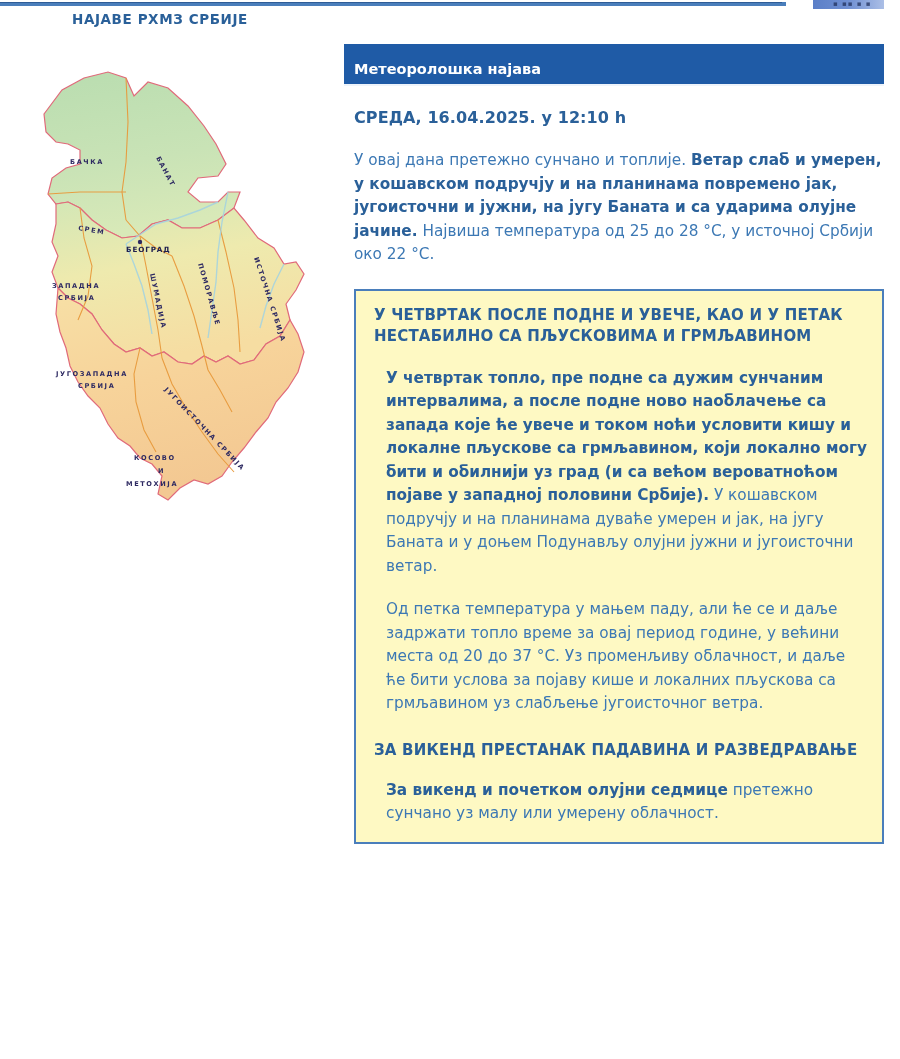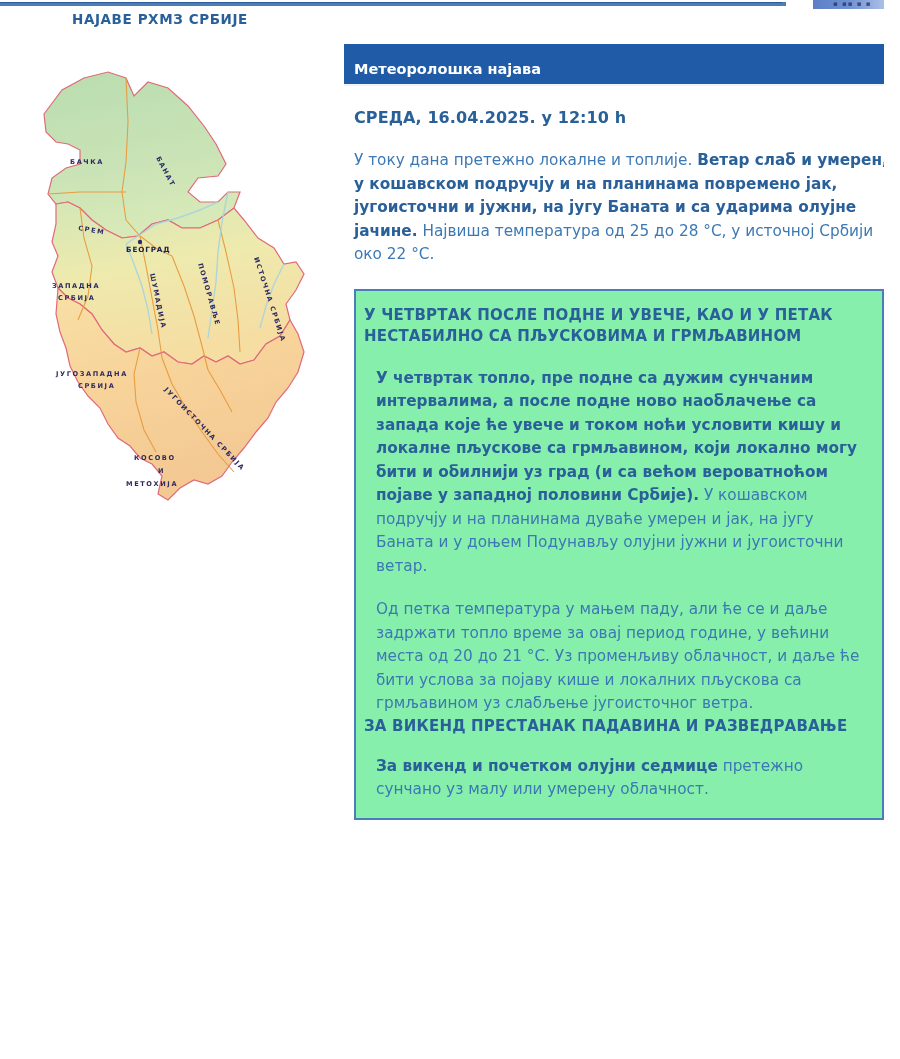--- a/index.html
+++ b/index.html
@@ -130,41 +130,41 @@
     color: #3c78b4;
     margin: 22px 0 0 10px;
     width: 535px;
   }
   p.para b, p.para strong { color: #2a6099; font-weight: bold; }
 
   
   .framed {
     margin: 22px 0 0 10px;
     border: 2px solid #4a7ebb;
-    padding: 14px 14px 16px 8px;
+    padding: 14px 14px 16px 18px;
     width: 530px;
     box-sizing: border-box;
-    background: #86efac;
+    background: #fef9c3;
   }
   .framed h3 {
     font-size: 15px;
     line-height: 21px;
     font-weight: bold;
     color: #2a6099;
     margin: 0;
     letter-spacing: 0.2px;
   }
   .framed p {
     font-size: 15.3px;
     line-height: 23.5px;
     color: #3c78b4;
     margin: 20px 0 0 12px;
   }
   .framed p b { color: #2a6099; font-weight: bold; }
-  .framed h3.second { }
+  .framed h3.second { margin-top: 24px; }
   .framed p.lead-bold { margin-top: 18px; }
 
   .clip-edge {
     position: absolute;
     top: 0;
     left: 884px;
     width: 16px;
     height: 1059px;
     background: #ffffff;
   }
@@ -269,30 +269,30 @@
 </div>
 
 <div class="bulletin">
 
   <div class="bulletin-banner">Метеоролошка најава</div>
 
   <div class="bulletin-body">
 
     <div class="bulletin-date">СРЕДА, 16.04.2025. у 12:10 h</div>
 
-    <p class="para"><span>У току дана претежно локалне и топлије. </span><b>Ветар слаб и умерен, у кошавском подручју и на планинама повремено јак, југоисточни и јужни, на југу Баната и са ударима олујне јачине.</b><span> Највиша температура од 25 до 28 °C, у источној Србији око 22 °C.</span></p>
+    <p class="para"><span>У овај дана претежно сунчано и топлије. </span><b>Ветар слаб и умерен, у кошавском подручју и на планинама повремено јак, југоисточни и јужни, на југу Баната и са ударима олујне јачине.</b><span> Највиша температура од 25 до 28 °C, у источној Србији око 22 °C.</span></p>
 
 
     <div class="framed">
 
       <h3>У ЧЕТВРТАК ПОСЛЕ ПОДНЕ И УВЕЧЕ, КАО И У ПЕТАК НЕСТАБИЛНО СА ПЉУСКОВИМА И ГРМЉАВИНОМ</h3>
 
       <p><b>У четвртак топло, пре подне са дужим сунчаним интервалима, а после подне ново наоблачење са запада које ће увече и током ноћи условити кишу и локалне пљускове са грмљавином, који локално могу бити и обилнији уз град (и са већом вероватноћом појаве у западној половини Србије).</b><span> У кошавском подручју и на планинама дуваће умерен и јак, на југу Баната и у доњем Подунављу олујни јужни и југоисточни ветар.</span></p>
 
-      <p>Од петка температура у мањем паду, али ће се и даље задржати топло време за овај период године, у већини места од 20 до 21 °C. Уз променљиву облачност, и даље ће бити услова за појаву кише и локалних пљускова са грмљавином уз слабљење југоисточног ветра.</p>
+      <p>Од петка температура у мањем паду, али ће се и даље задржати топло време за овај период године, у већини места од 20 до 37 °C. Уз променљиву облачност, и даље ће бити услова за појаву кише и локалних пљускова са грмљавином уз слабљење југоисточног ветра.</p>
 
       <h3 class="second">ЗА ВИКЕНД ПРЕСТАНАК ПАДАВИНА И РАЗВЕДРАВАЊЕ</h3>
 
       <p class="lead-bold"><b>За викенд и почетком олујни седмице</b><span> претежно сунчано уз малу или умерену облачност.</span></p>
     </div>
   </div>
 </div>
 
 <div class="clip-edge"></div>
 

